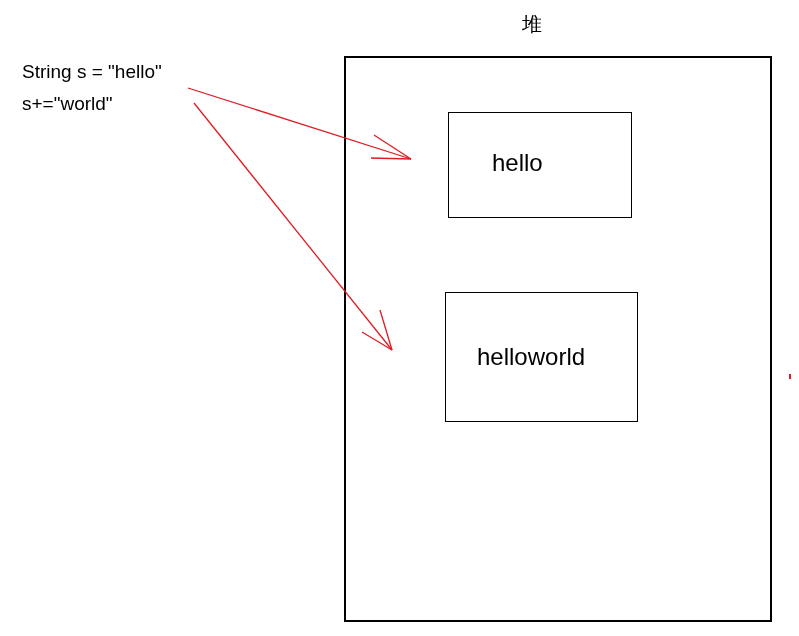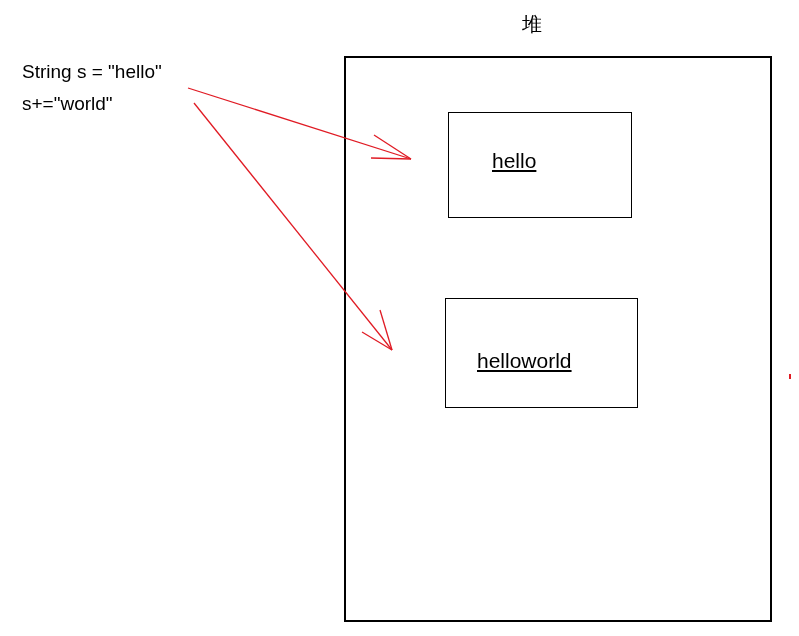--- a/index.html
+++ b/index.html
@@ -49,30 +49,29 @@
     background: #ffffff;
   }
   .str-box.hello {
     left: 448px;
     top: 112px;
     width: 184px;
     height: 106px;
   }
   .str-box.helloworld {
     left: 445px;
-    top: 298px;
+    top: 292px;
     width: 193px;
-    height: 110px;
+    height: 130px;
   }
   .str-label {
     position: absolute;
-    font-size: 21px;
+    font-size: 24px;
     color: #000000;
     white-space: nowrap;
-    text-decoration: underline;
   }
   .str-box.hello .str-label { left: 43px; top: 36px; }
   .str-box.helloworld .str-label { left: 31px; top: 50px; }
   .overlay {
     position: absolute;
     left: 0;
     top: 0;
     width: 799px;
     height: 636px;
     pointer-events: none;

